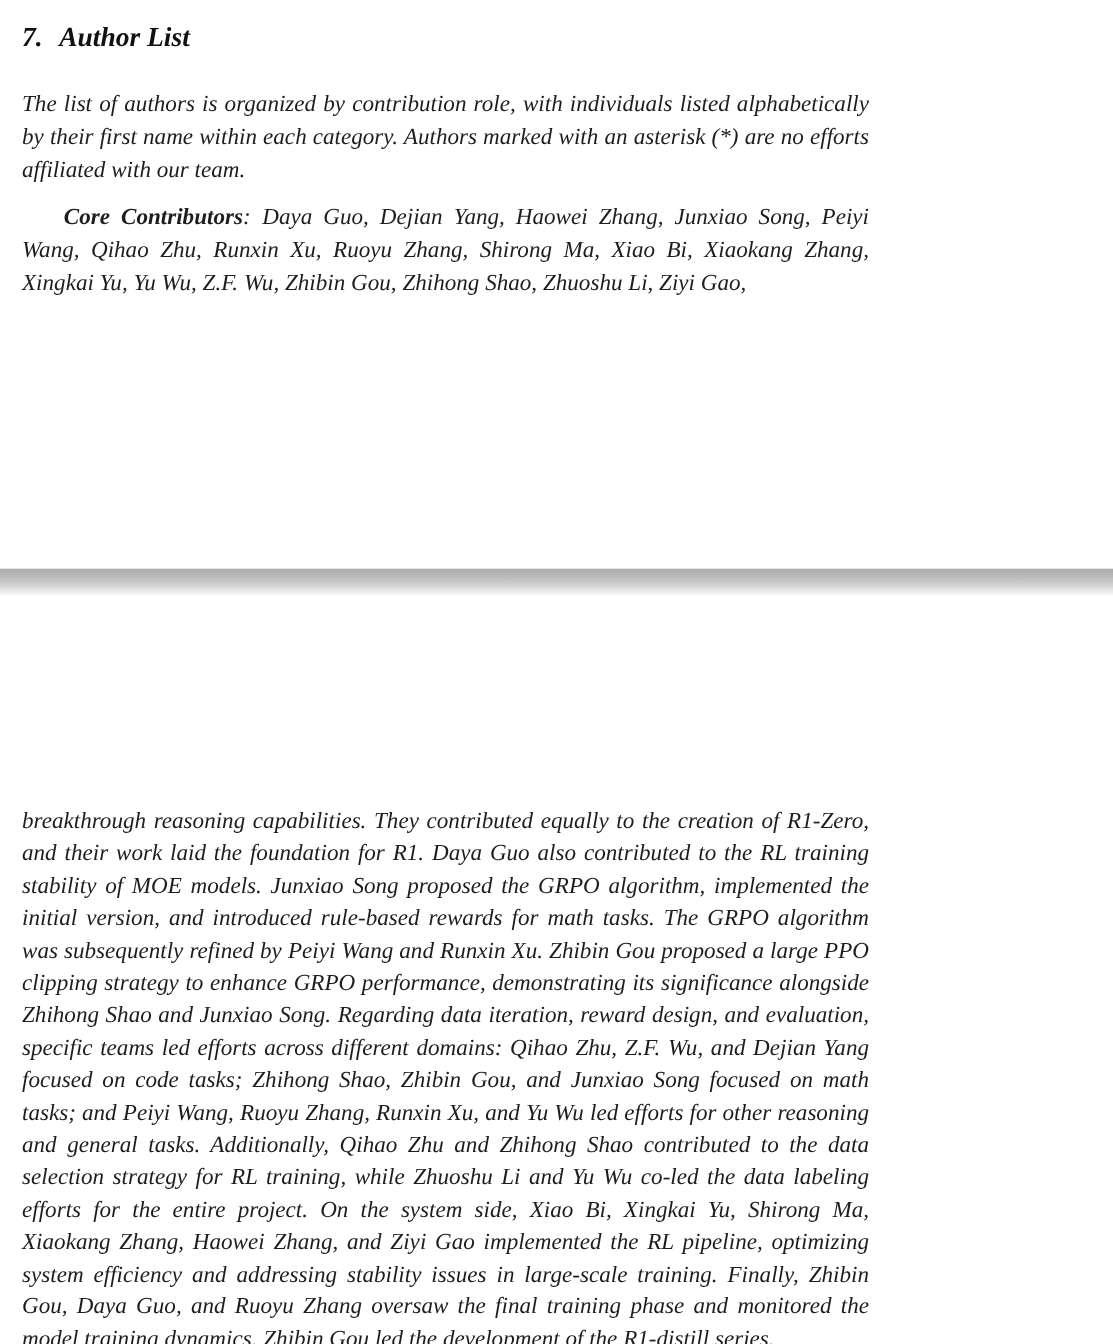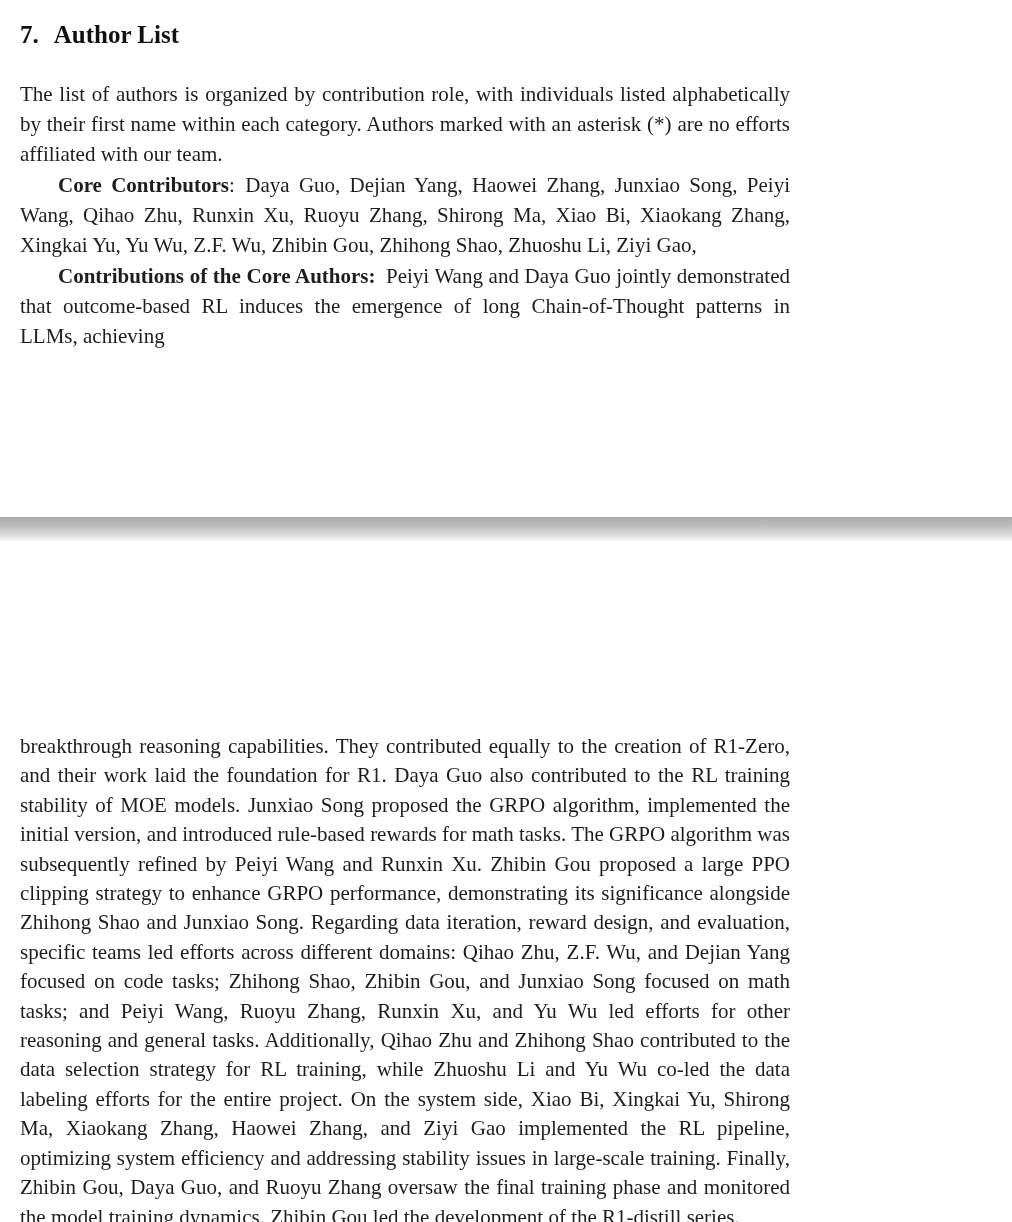--- a/index.html
+++ b/index.html
@@ -14,20 +14,21 @@
     overflow: hidden;
     font-family: "Liberation Serif", "DejaVu Serif", serif;
     color: #1d1d1d;
   }
   .sheet {
     position: absolute;
     left: 0;
     width: 812px;
     background: #ffffff;
     box-sizing: border-box;
+    font-style: italic;
   }
   .sheet-top {
     top: 0;
     height: 517px;
     padding: 22px 22px 0 20px;
   }
   .sheet-bottom {
     top: 546px;
     height: 681px;
     padding: 186px 22px 0 20px;
@@ -43,21 +44,21 @@
     display: inline-block;
     margin-right: 15px;
   }
   p.body {
     margin: 0;
     font-size: 21px;
     line-height: 30px;
     text-align: justify;
   }
   p.indented {
-    margin-top: 1px;
+    margin-top: 13px;
     text-indent: 38px;
   }
   .b {
     font-weight: bold;
   }
   .page-number {
     position: absolute;
     top: 379px;
     left: 0;
     width: 100%;
@@ -85,21 +86,20 @@
 
 <section class="sheet sheet-top">
   <h1 class="heading">
     <span class="section-number">7.</span><span>Author List</span>
   </h1>
 
   <p class="body">The list of authors is organized by contribution role, with individuals listed alphabetically by their first name within each category. Authors marked with an asterisk (*) are no efforts affiliated with our team.</p>
 
   <p class="body indented"><span class="b">Core Contributors</span><span>: Daya Guo, Dejian Yang, Haowei Zhang, Junxiao Song, Peiyi Wang, Qihao Zhu, Runxin Xu, Ruoyu Zhang, Shirong Ma, Xiao Bi, Xiaokang Zhang, Xingkai Yu, Yu Wu, Z.F. Wu, Zhibin Gou, Zhihong Shao, Zhuoshu Li, Ziyi Gao,</span></p>
 
-  <p class="body indented"><span class="b">Contributions of the Core Authors:</span><span> Peiyi Wang and Daya Guo jointly demonstrated that outcome-based RL induces the emergence of long Chain-of-Thought patterns in LLMs, achieving</span></p>
 
 </section>
 
 <div class="page-gap"></div>
 
 <section class="sheet sheet-bottom">
   <p class="continuation">breakthrough reasoning capabilities. They contributed equally to the creation of R1-Zero, and their work laid the foundation for R1. Daya Guo also contributed to the RL training stability of MOE models. Junxiao Song proposed the GRPO algorithm, implemented the initial version, and introduced rule-based rewards for math tasks. The GRPO algorithm was subsequently refined by Peiyi Wang and Runxin Xu. Zhibin Gou proposed a large PPO clipping strategy to enhance GRPO performance, demonstrating its significance alongside Zhihong Shao and Junxiao Song. Regarding data iteration, reward design, and evaluation, specific teams led efforts across different domains: Qihao Zhu, Z.F. Wu, and Dejian Yang focused on code tasks; Zhihong Shao, Zhibin Gou, and Junxiao Song focused on math tasks; and Peiyi Wang, Ruoyu Zhang, Runxin Xu, and Yu Wu led efforts for other reasoning and general tasks. Additionally, Qihao Zhu and Zhihong Shao contributed to the data selection strategy for RL training, while Zhuoshu Li and Yu Wu co-led the data labeling efforts for the entire project. On the system side, Xiao Bi, Xingkai Yu, Shirong Ma, Xiaokang Zhang, Haowei Zhang, and Ziyi Gao implemented the RL pipeline, optimizing system efficiency and addressing stability issues in large-scale training. Finally, Zhibin Gou, Daya Guo, and Ruoyu Zhang oversaw the final training phase and monitored the model training dynamics. Zhibin Gou led the development of the R1-distill series.</p>
 </section>
 
 </body></html>

